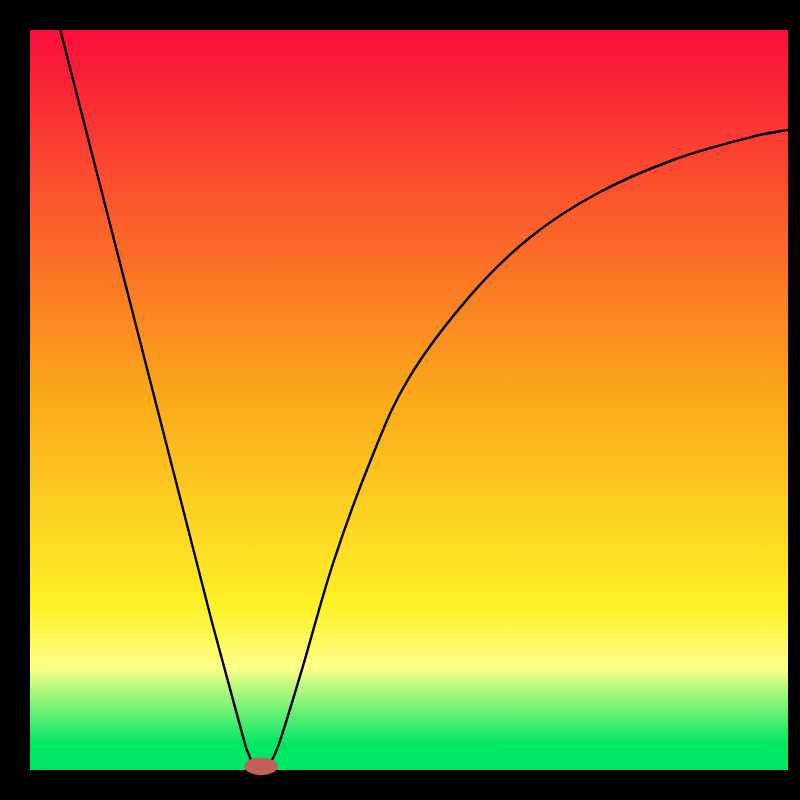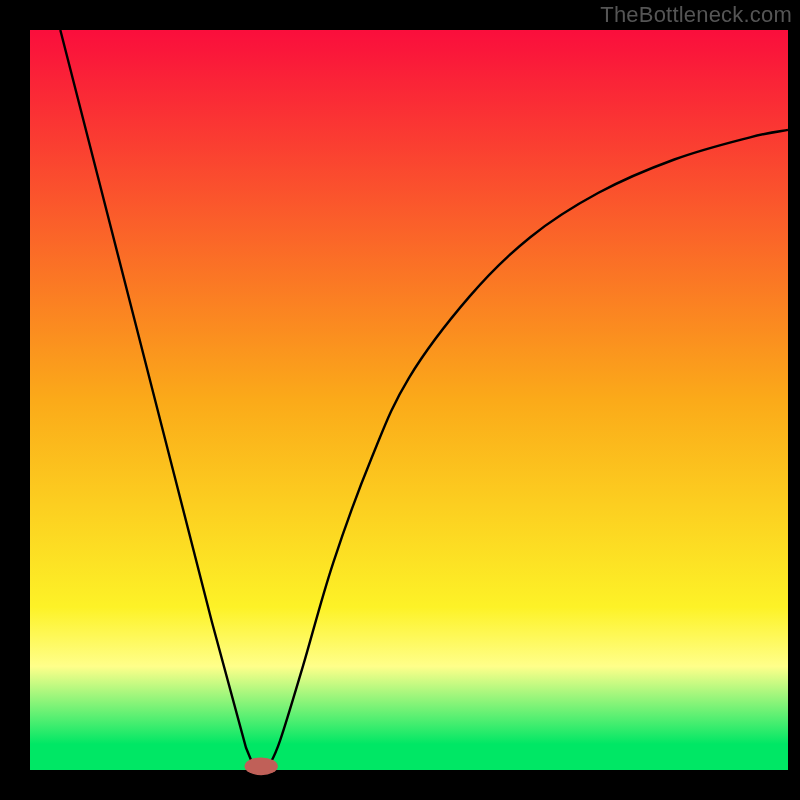--- a/index.html
+++ b/index.html
@@ -28,21 +28,20 @@
     z-index: 10;
   }
   svg {
     display: block;
   }
 </style>
 </head>
 <body>
 
 <div class="frame">
-  <div class="watermark">TheBottleneck.com</div>
   <svg id="chart-svg" width="800" height="800" viewBox="0 0 800 800">
     <defs>
       <linearGradient id="bg-grad" x1="0" y1="0" x2="0" y2="1">
           <stop offset="0%" stop-color="#fa0e3c"></stop>
           <stop offset="50%" stop-color="#fbaa19"></stop>
           <stop offset="78%" stop-color="#fdf227"></stop>
           <stop offset="86%" stop-color="#ffff8a"></stop>
           <stop offset="96.5%" stop-color="#00e765"></stop>
           <stop offset="100%" stop-color="#00e765"></stop>
         </linearGradient>

